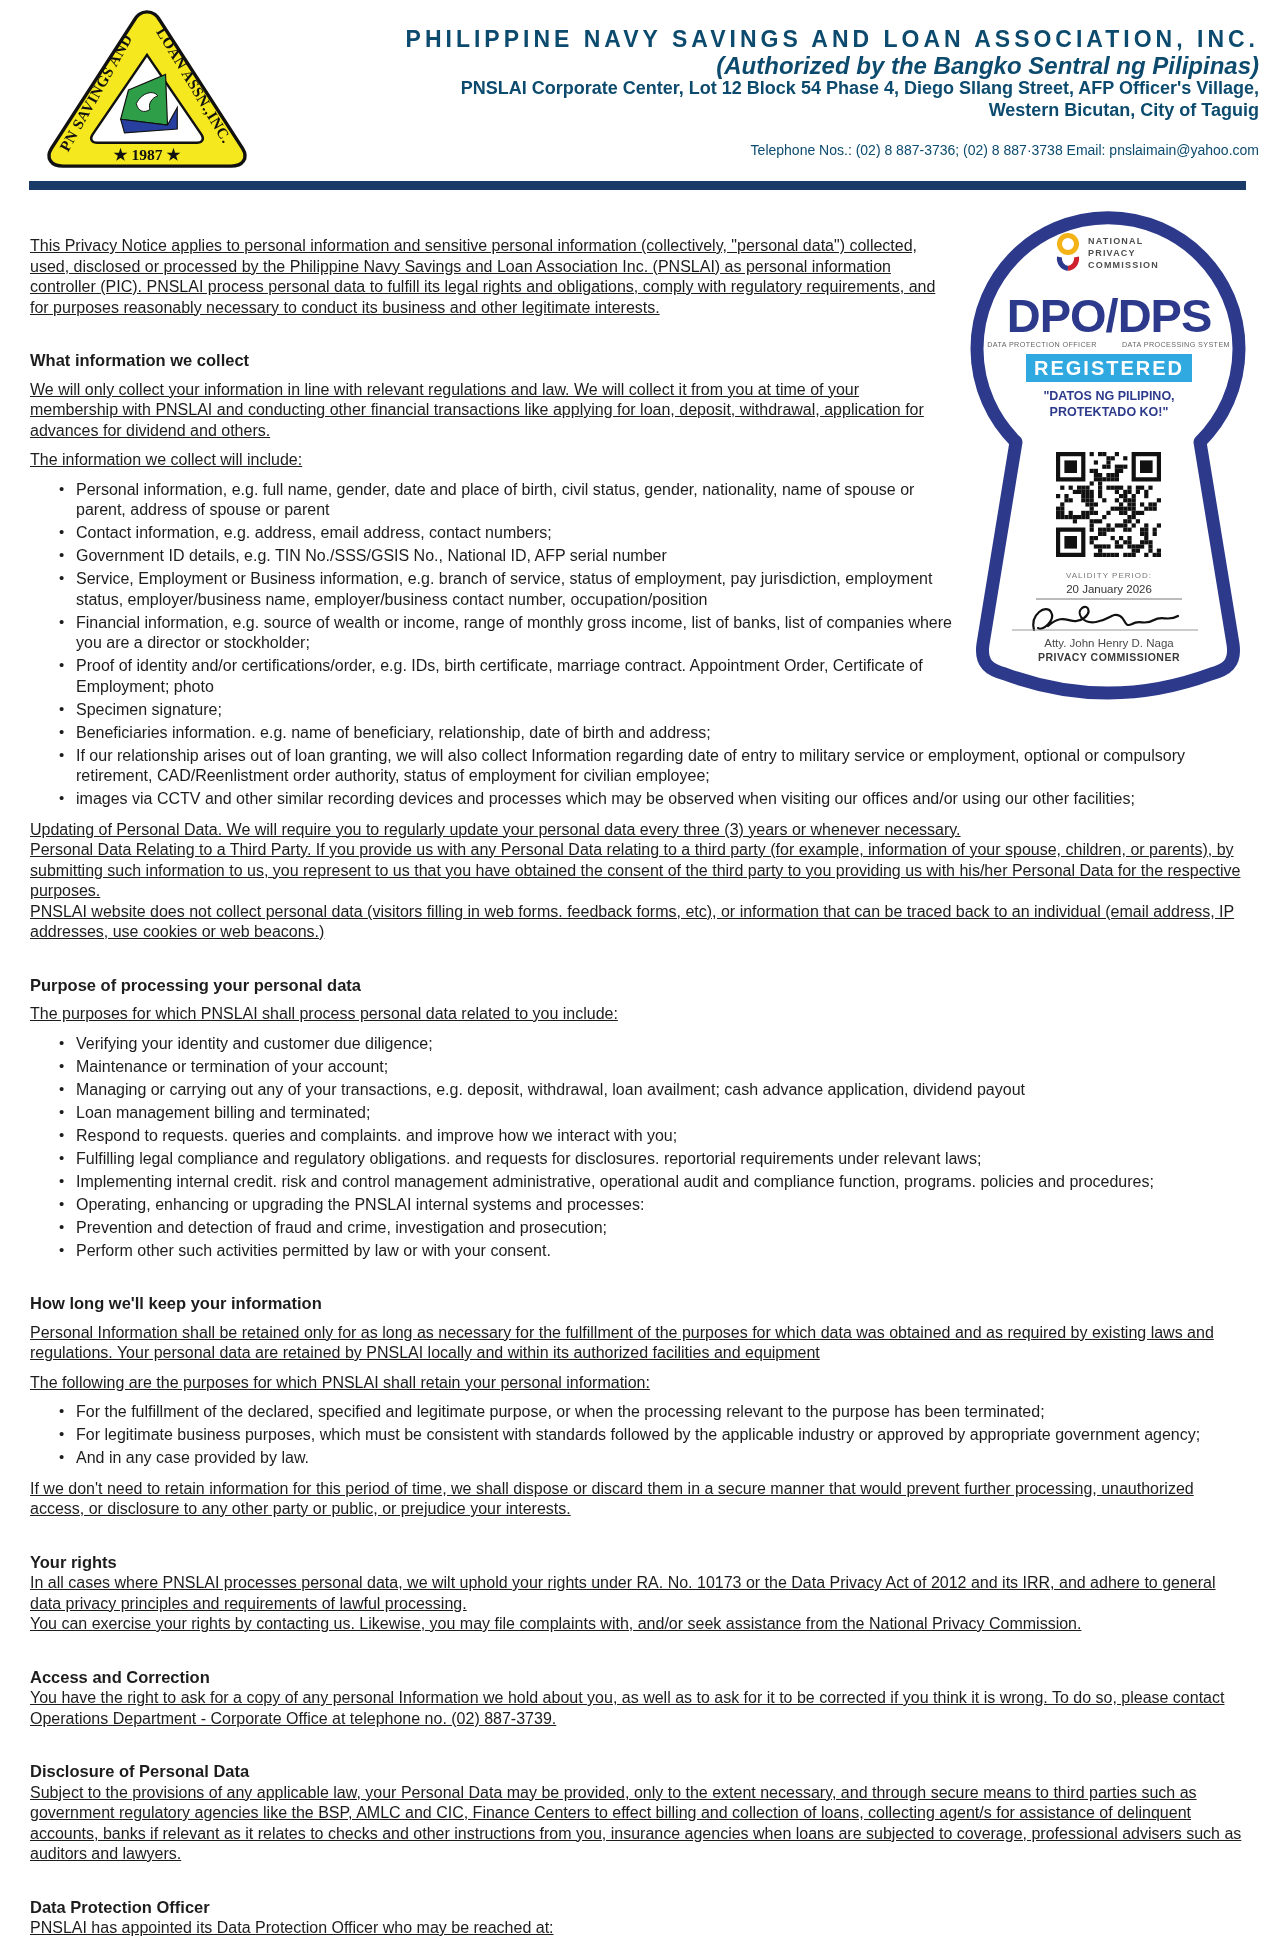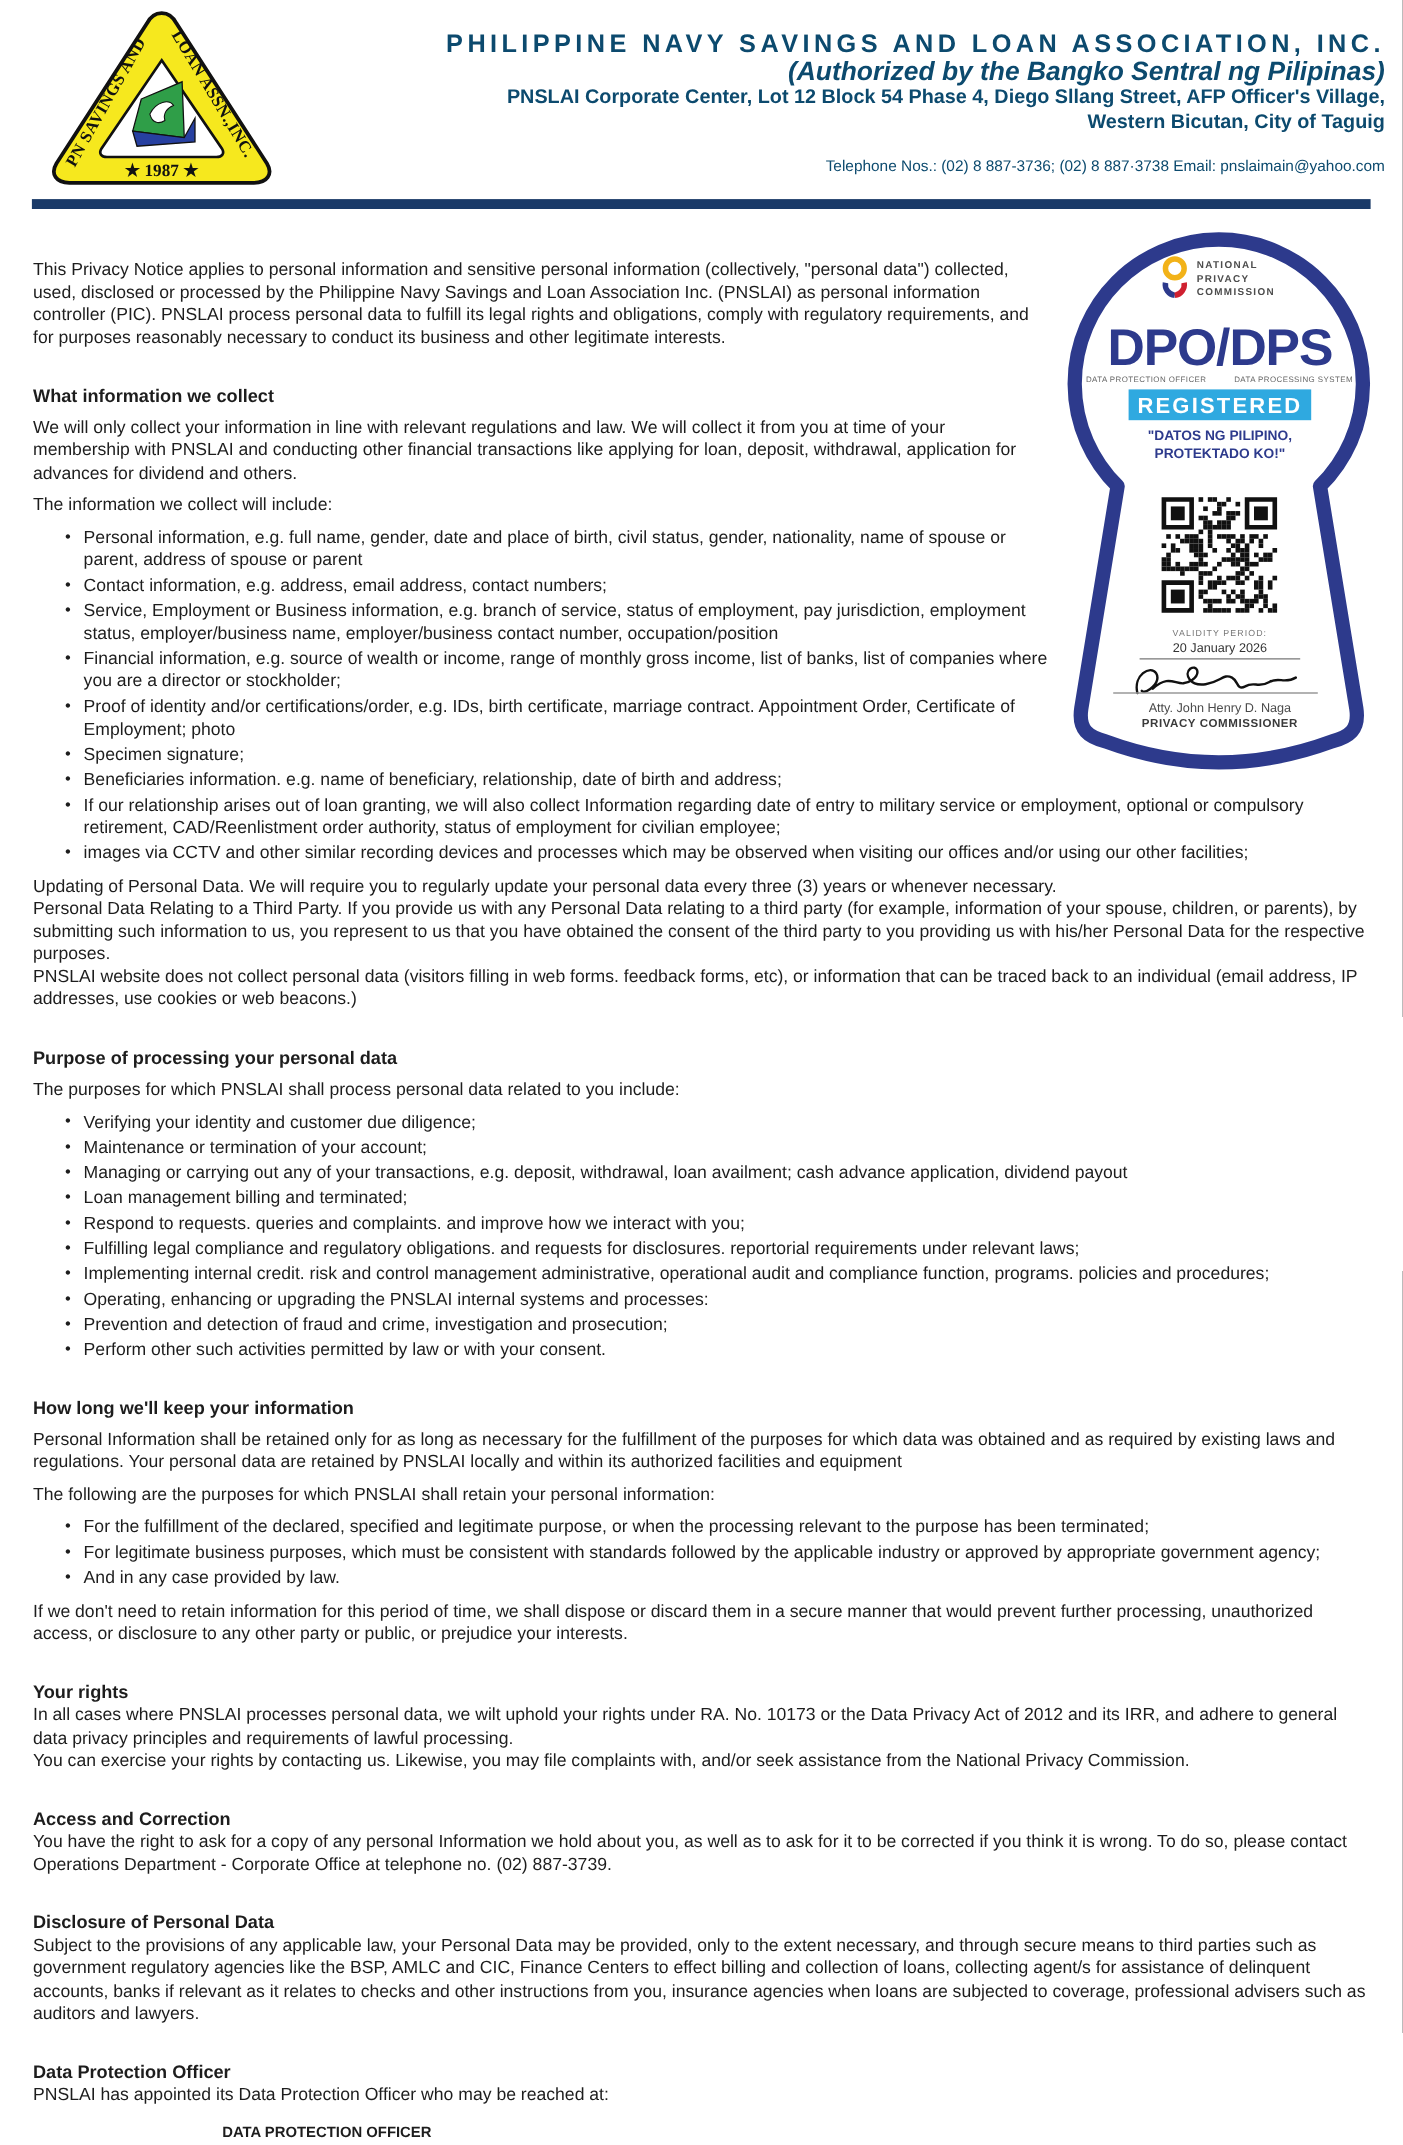--- a/index.html
+++ b/index.html
@@ -11,21 +11,21 @@
   .head-text{position:absolute;left:255px;right:16px;top:26px;text-align:right;color:#0c4a6e;}
   .org-name{font-size:23px;font-weight:bold;letter-spacing:4px;line-height:26px;}
   .auth-line{font-size:24px;font-weight:bold;font-style:italic;line-height:22px;margin-top:3px;}
   .addr-line{font-size:18px;font-weight:bold;line-height:22px;}
   .contact-line{font-size:14px;font-weight:normal;line-height:23px;margin-top:18px;}
   .rule{position:absolute;left:29px;right:29px;top:181px;height:9px;background:#1a3a68;}
   
   .seal{position:absolute;right:27px;top:210px;width:278px;height:494px;}
   
   .content{position:relative;padding:44px 30px 0 30px;font-size:16px;line-height:20.5px;}
-  .content p{margin:9px 0;}
+  .content p{margin:9px 0;text-decoration:underline;}
   .narrow{max-width:912px;}
   .h{font-weight:bold;font-size:16.5px;margin:32px 0 6px 0;}
   .h.tight{margin-bottom:1px;}
   .mt0{margin-top:0 !important;}
   ul.blist{list-style:none;margin:5px 0 10px 0;padding:0;}
   ul.blist li{position:relative;padding-left:46px;margin:2.5px 0;}
   ul.blist li::before{content:"•";position:absolute;left:29px;top:-1px;font-size:15px;color:#1d1d1d;}
   ul.blist li:not(.wide){max-width:880px;}
   .runon p{margin:0;}
   .runon{margin:10px 0;}
@@ -306,20 +306,21 @@
 
     <p class="narrow">This Privacy Notice applies to personal information and sensitive personal information (collectively, "personal data") collected, used, disclosed or processed by the Philippine Navy Savings and Loan Association Inc. (PNSLAI) as personal information controller (PIC). PNSLAI process personal data to fulfill its legal rights and obligations, comply with regulatory requirements, and for purposes reasonably necessary to conduct its business and other legitimate interests.</p>
 
     <div class="h">What information we collect</div>
     <p class="narrow">We will only collect your information in line with relevant regulations and law. We will collect it from you at time of your membership with PNSLAI and conducting other financial transactions like applying for loan, deposit, withdrawal, application for advances for dividend and others.</p>
     <p class="narrow">The information we collect will include:</p>
 
     <ul class="blist">
       <li>Personal information, e.g. full name, gender, date and place of birth, civil status, gender, nationality, name of spouse or parent, address of spouse or parent</li>
       <li>Contact information, e.g. address, email address, contact numbers;</li>
+      <li>Government ID details, e.g. TIN No./SSS/GSIS No., National ID, AFP serial number</li>
       <li>Service, Employment or Business information, e.g. branch of service, status of employment, pay jurisdiction, employment status, employer/business name, employer/business contact number, occupation/position</li>
       <li>Financial information, e.g. source of wealth or income, range of monthly gross income, list of banks, list of companies where you are a director or stockholder;</li>
       <li>Proof of identity and/or certifications/order, e.g. IDs, birth certificate, marriage contract. Appointment Order, Certificate of Employment; photo</li>
       <li>Specimen signature;</li>
       <li>Beneficiaries information. e.g. name of beneficiary, relationship, date of birth and address;</li>
       <li class="wide">If our relationship arises out of loan granting, we will also collect Information regarding date of entry to military service or employment, optional or compulsory retirement, CAD/Reenlistment order authority, status of employment for civilian employee;</li>
       <li class="wide">images via CCTV and other similar recording devices and processes which may be observed when visiting our offices and/or using our other facilities;</li>
     </ul>
 
     <div class="runon">

